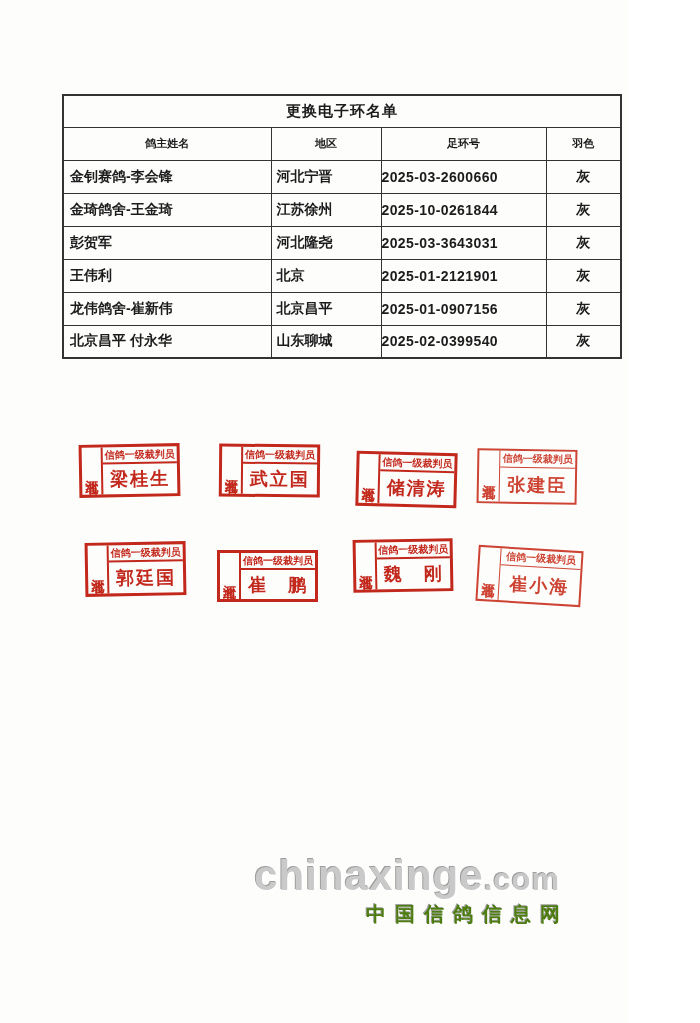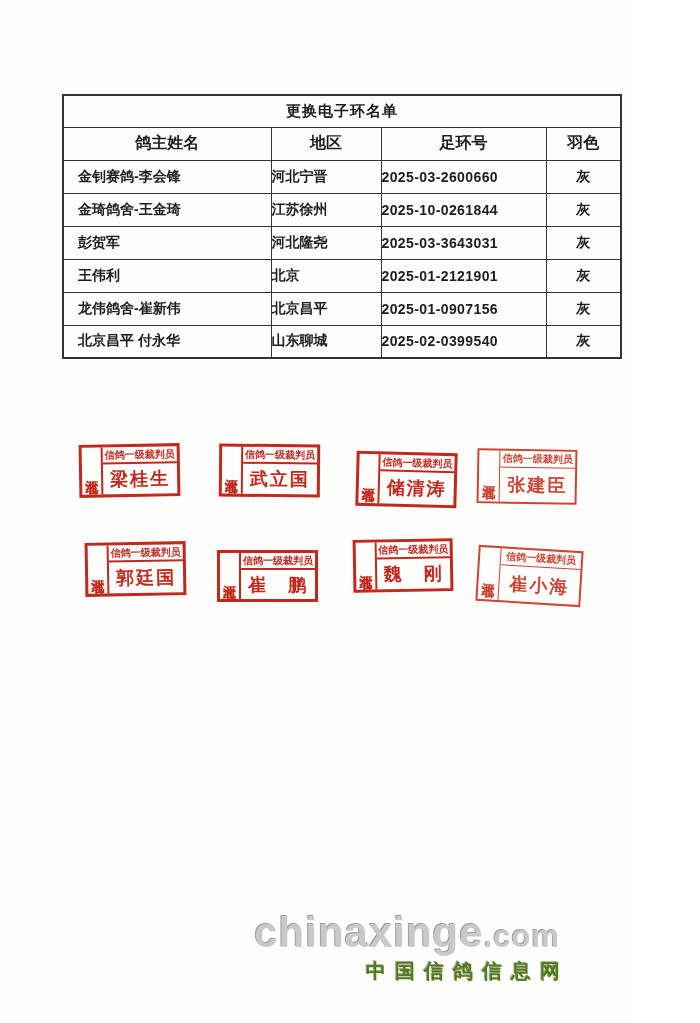--- a/index.html
+++ b/index.html
@@ -42,26 +42,26 @@
   .title-row td{
     height:32px;
     text-align:center;
     font-size:15px;
     font-weight:700;
     letter-spacing:1px;
   }
   .head-row th{
     height:33px;
     text-align:center;
-    font-size:16px;
+    font-size:11px;
     font-weight:700;
   }
   .data-row td{height:33px;}
-  td.c-owner{text-align:left;padding-left:14px;}
-  td.c-region{text-align:left;margin-left:37px;}
+  td.c-owner{text-align:left;padding-left:6px;}
+  td.c-region{text-align:left;padding-left:5px;margin-left:37px;}
   td.c-ring{text-align:left;letter-spacing:.4px;}
   td.c-feather{text-align:center;}
 
   
   .stamp{
     position:absolute;
     display:flex;
     align-items:stretch;
     --sc:var(--stamp-red);
     border:3px solid var(--sc);
@@ -99,21 +99,21 @@
   .s3{left:356px;top:452px; width:101px;height:55px;transform:rotate(1.5deg);}
   .s4{left:477px;top:449px; width:100px;height:55px;transform:rotate(1deg);}
   .s5{left:85px; top:542px; width:101px;height:54px;transform:rotate(-1deg);}
   .s6{left:217px;top:550px; width:101px;height:52px;}
   .s7{left:353px;top:539px; width:100px;height:53px;transform:rotate(-1deg);}
   .s8{left:477px;top:548px; width:105px;height:56px;transform:rotate(3.5deg);}
 
   
   .watermark{
     position:absolute;
-    top:911px; right:68px;
+    top:854px; right:68px;
     text-align:right;
     user-select:none;
   }
   .wm-logo{
     font-size:42px;
     font-weight:700;
     letter-spacing:1px;
     line-height:1.05;
     color:#c9c9c9;
     text-shadow:-1px -1px 0 #9e9e9e, 2px 2px 1px #ffffff;

